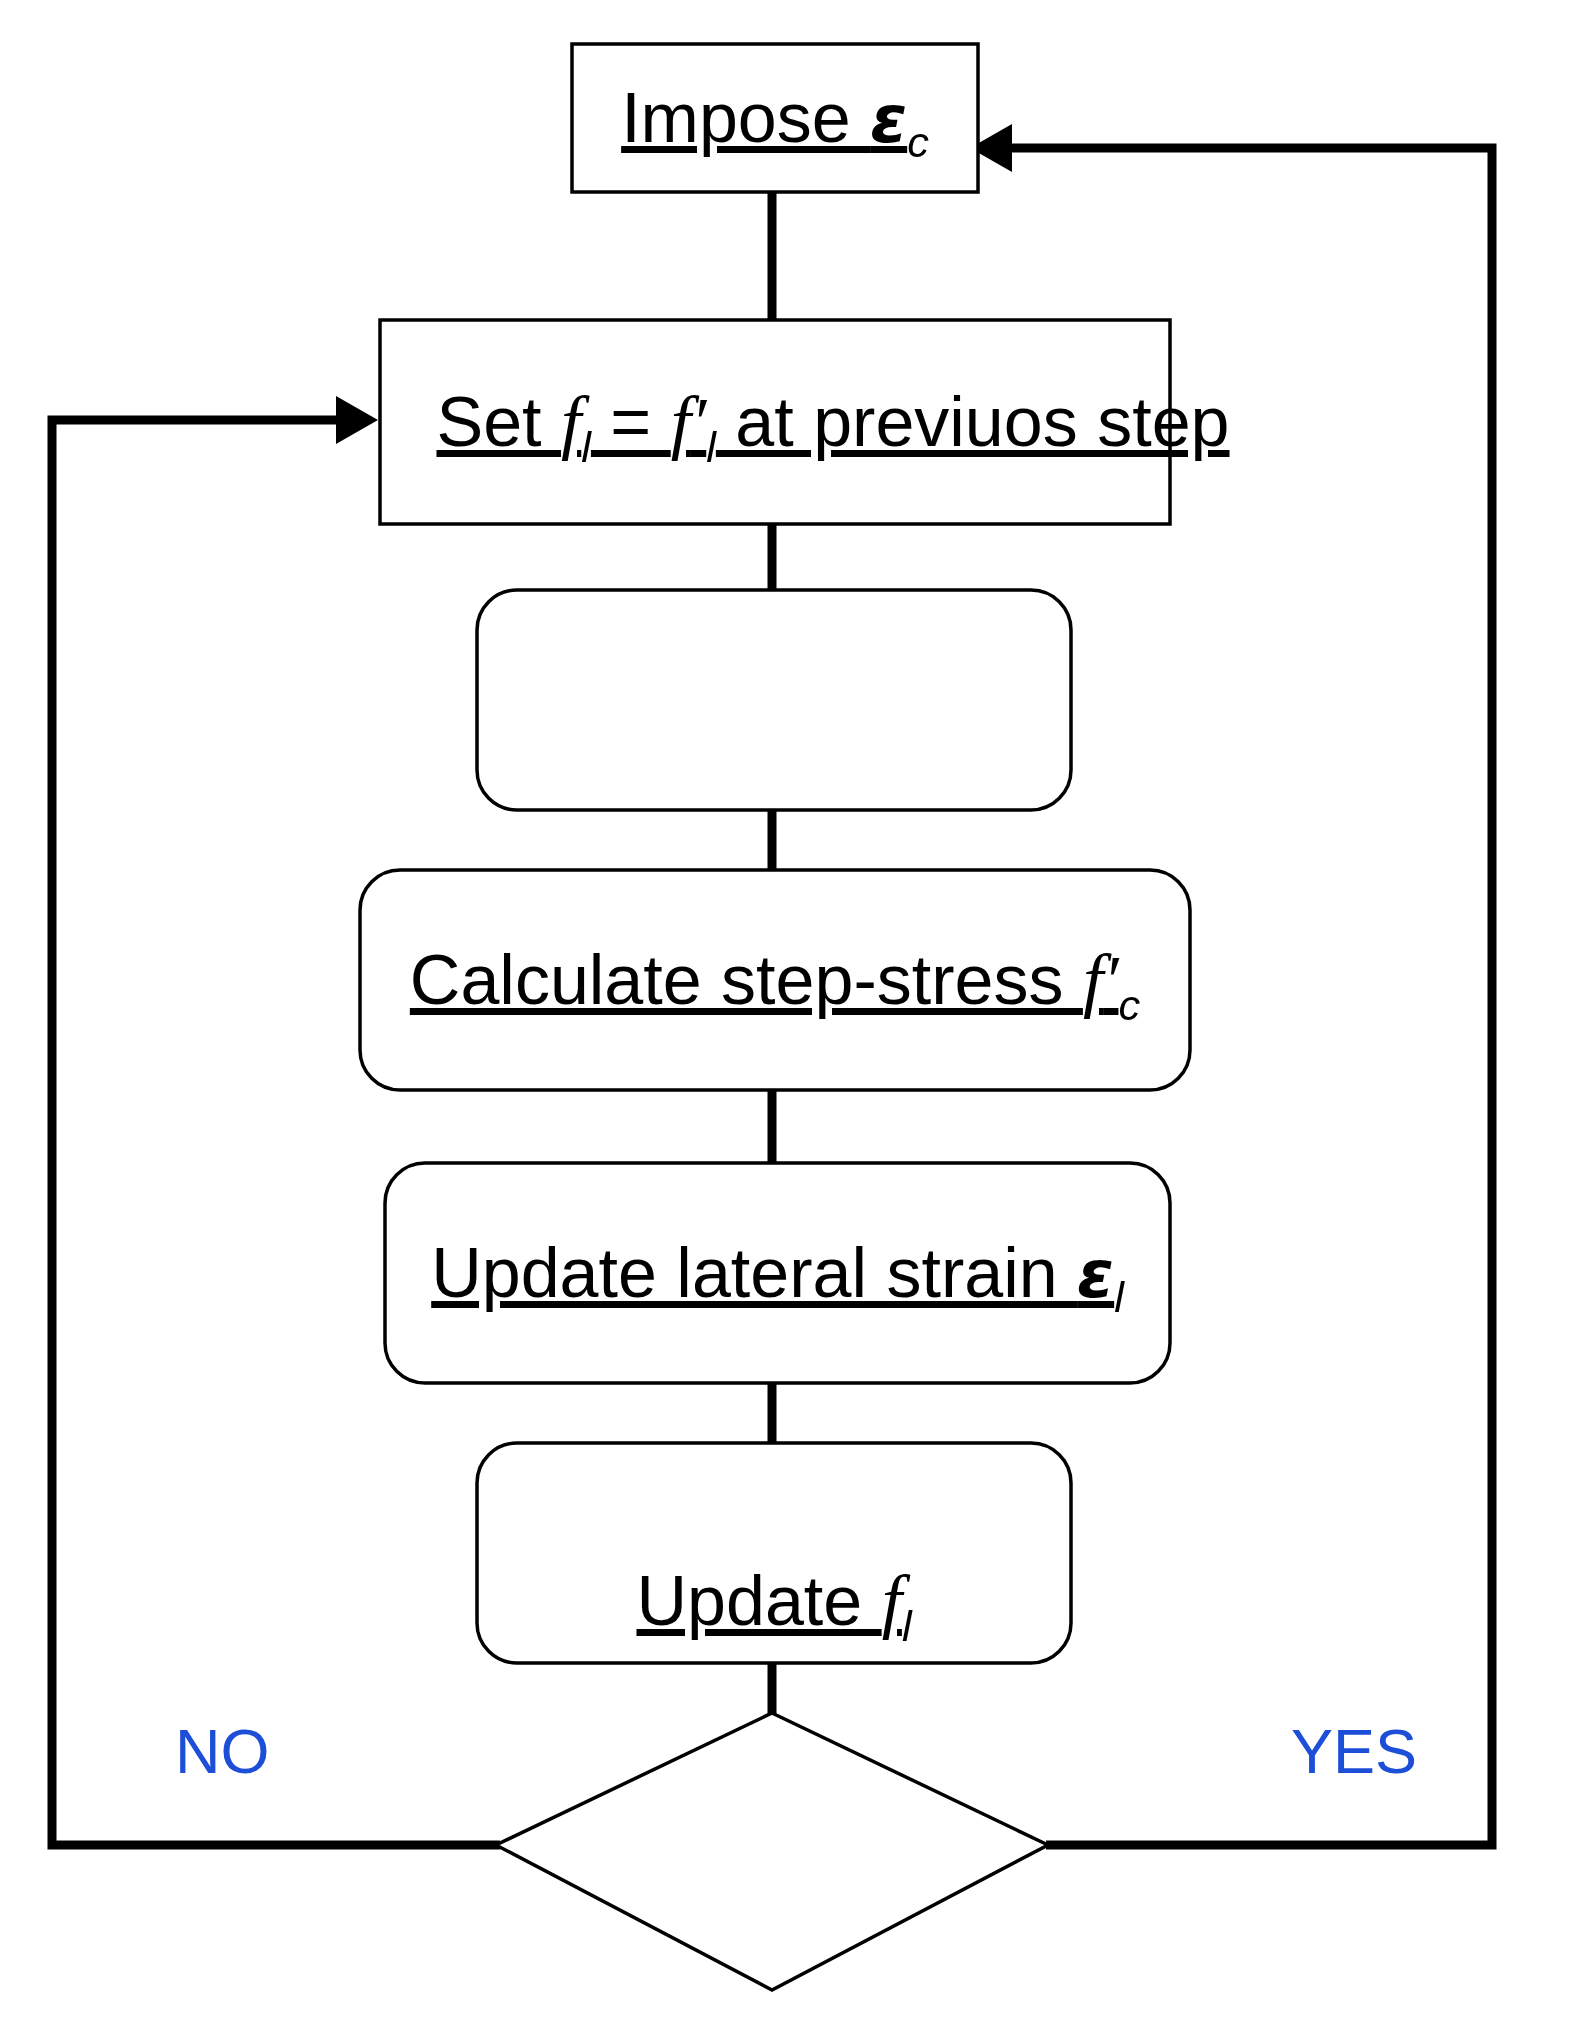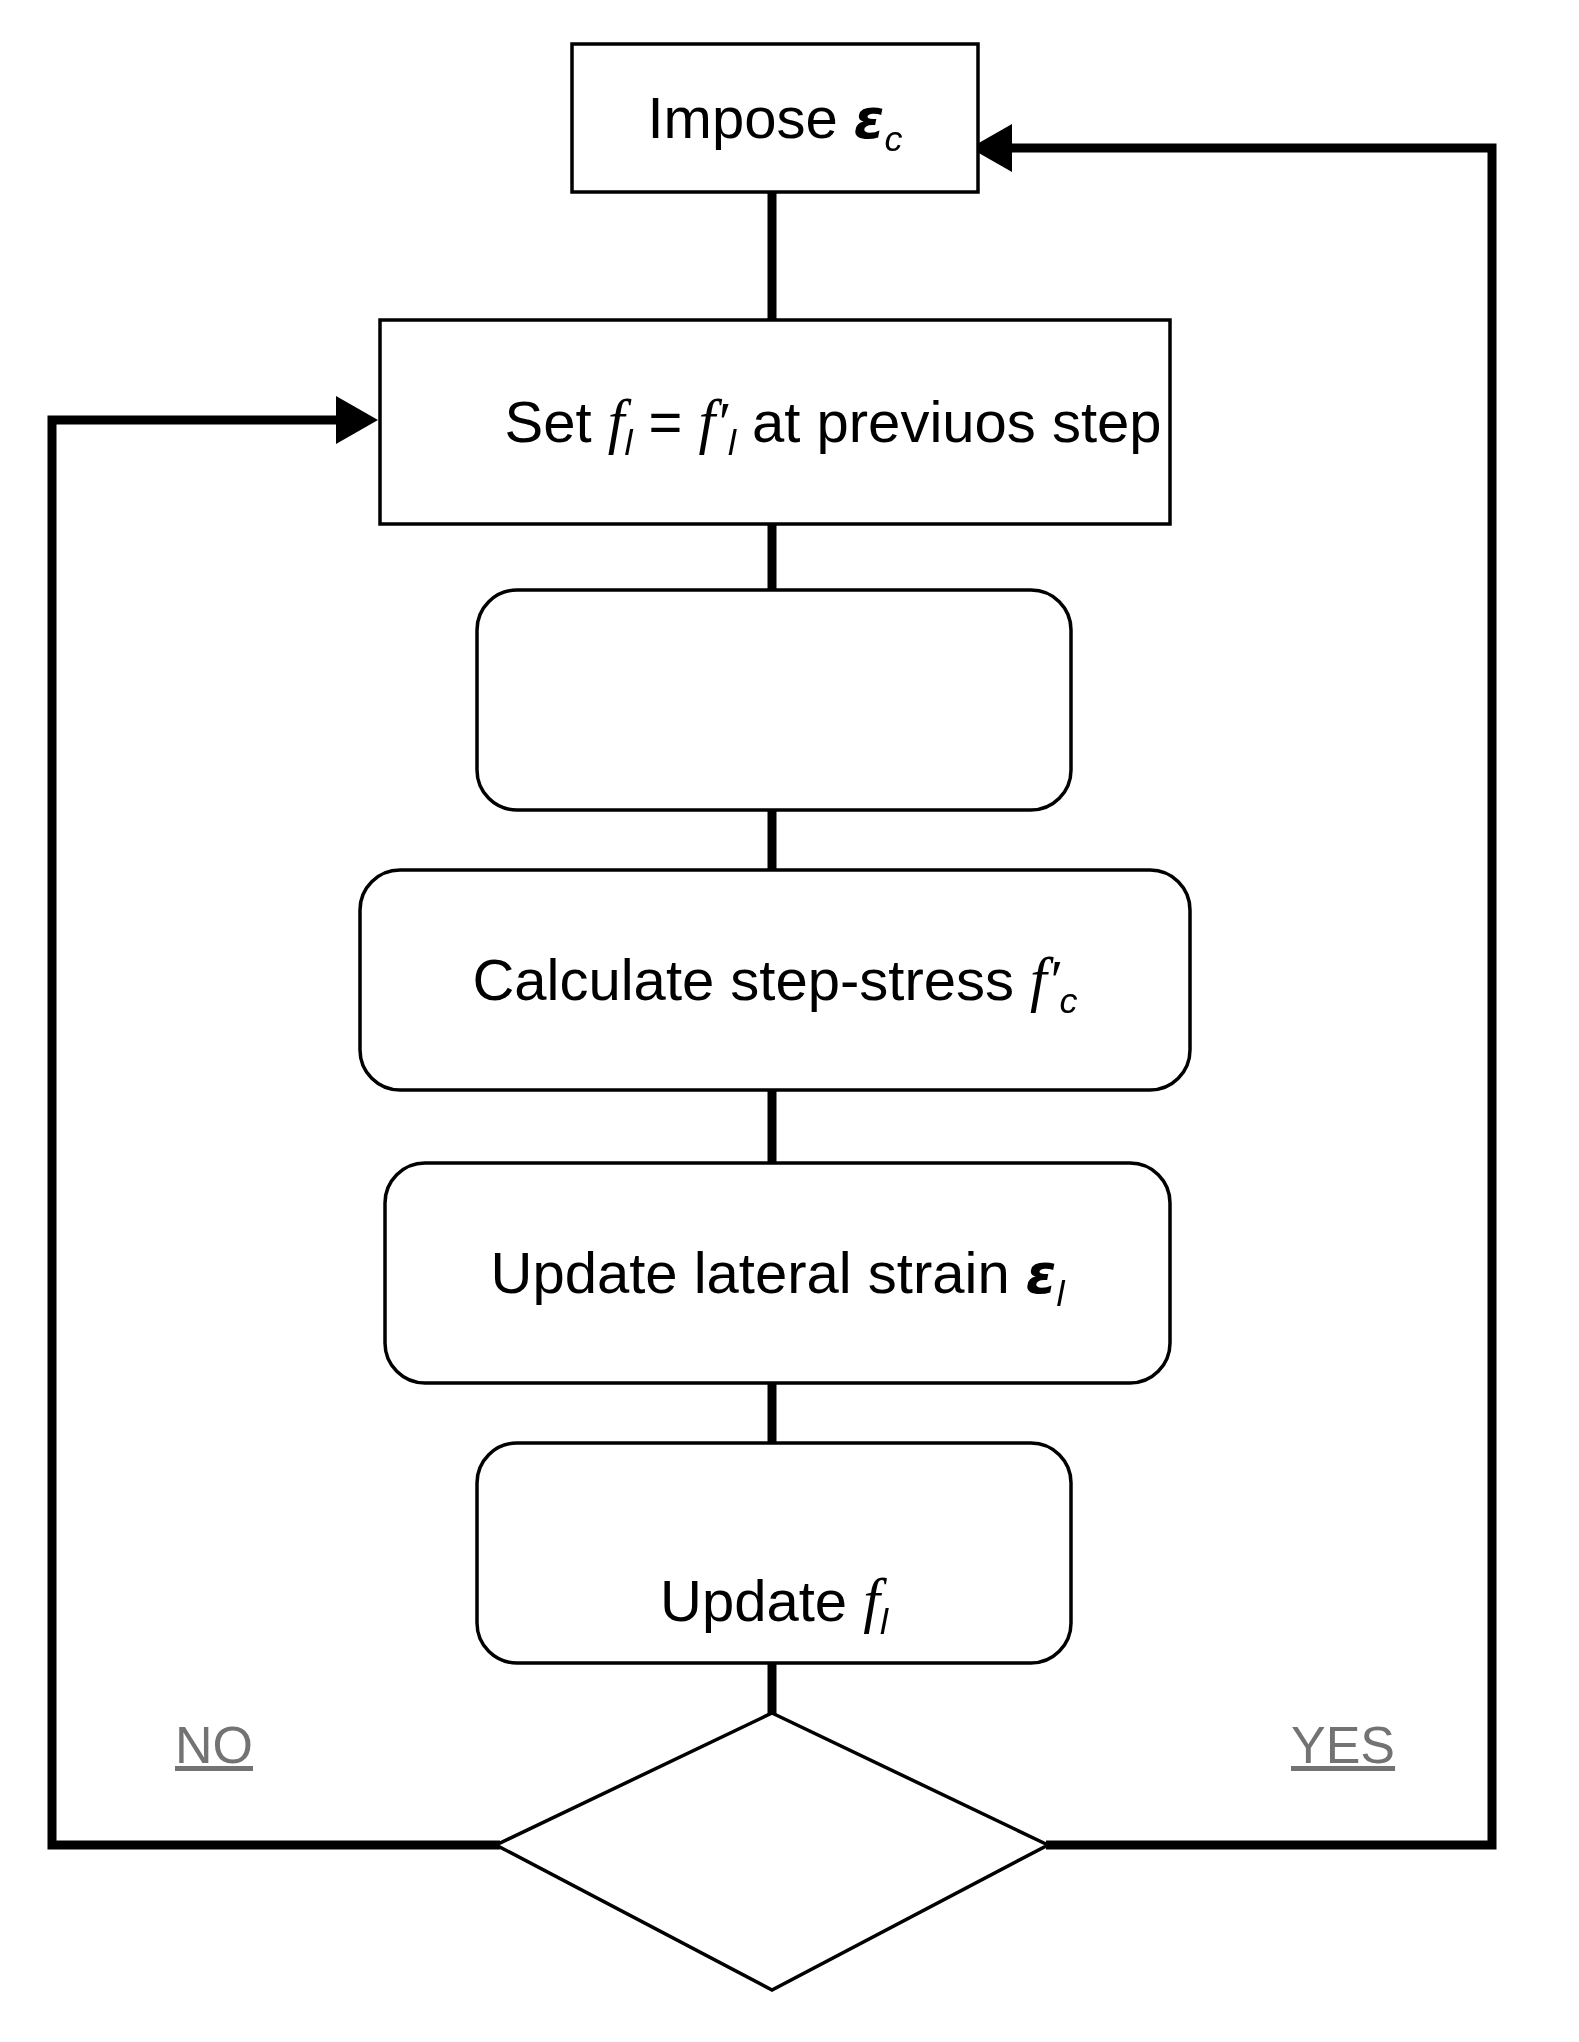--- a/index.html
+++ b/index.html
@@ -45,21 +45,22 @@
     align-items: center;
     justify-content: center;
     text-align: center;
     font-size: 53px;
     line-height: 1.1;
     color: #000000;
     white-space: nowrap;
     pointer-events: none;
   }
   .node-label.boxlabel {
-    font-size: 58px;
+    font-size: 70px;
+    text-decoration: underline;
   }
   .italic-var {
     font-style: italic;
     font-family: "Liberation Serif", serif;
     font-size: 1.04em;
   }
   .greek-var {
     font-style: italic;
     font-weight: bold;
     font-family: "DejaVu Sans", sans-serif;
@@ -71,24 +72,23 @@
     vertical-align: baseline;
     position: relative;
     top: 0.36em;
   }
   .prime {
     font-style: italic;
     font-family: "Liberation Serif", serif;
   }
   .branch-label {
     position: absolute;
-    font-size: 52px;
-    color: #737373;
+    font-size: 63px;
+    color: #1d4ed8;
     white-space: nowrap;
-    text-decoration: underline;
   }
 </style>
 </head>
 <body>
 
 <div id="canvas">
 
   <svg class="diagram" viewBox="0 0 1579 2042">
 
     <line class="connector" x1="772" y1="190" x2="772" y2="320"></line>

